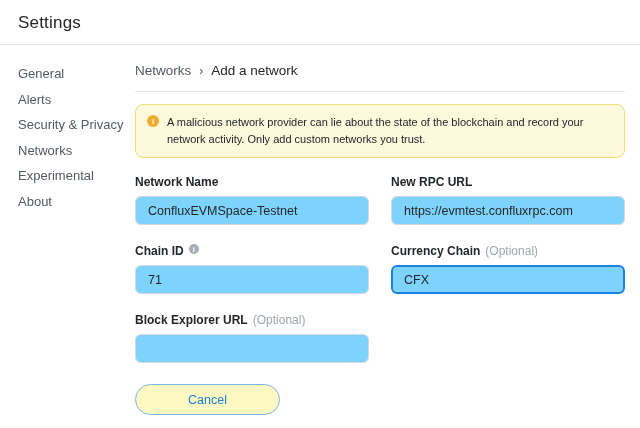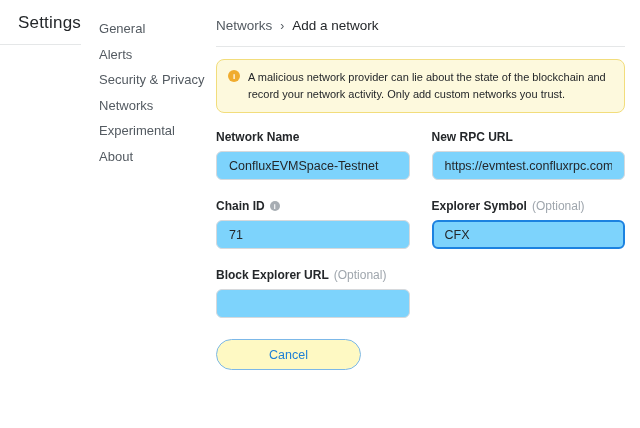--- a/index.html
+++ b/index.html
@@ -1,19 +1,19 @@
 <!DOCTYPE html>
 <html><head>
 <meta charset="utf-8">
 <style>
   * { margin: 0; padding: 0; box-sizing: border-box; }
   html, body { width: 640px; height: 428px; background: #ffffff;
     font-family: "Liberation Sans", sans-serif; overflow: hidden; }
 
-  .app { width: 640px; height: 428px; display: flex; flex-direction: row; }
+  .app { width: 640px; height: 428px; display: flex; flex-direction: column; }
 
   
   .app-header { height: 45px; flex: 0 0 45px; padding: 13px 0 0 18px;
     border-bottom: 1px solid #e5e7e8; }
   .app-title { font-size: 17px; color: #24272a; font-weight: 500; letter-spacing: .2px; }
 
   
   .body { flex: 1; display: flex; }
 
   
@@ -36,21 +36,21 @@
     padding: 9px 12px 9px 11px; }
   .warn-icon { flex: 0 0 12px; width: 12px; height: 12px; border-radius: 50%;
     background: #f0ac2f; color: #ffffff; font-size: 8px; font-weight: bold;
     display: flex; align-items: center; justify-content: center;
     margin-top: 1px; font-style: normal; }
   .warn-text { font-size: 11px; color: #24272a; line-height: 1.55; }
 
   
   .form-grid { margin-top: 17px; display: grid;
     grid-template-columns: 1fr 1fr; column-gap: 22px; row-gap: 19px; }
-  .field-label-row { display: flex; align-items: center; gap: 5px; margin-bottom: 7px; }
+  .field-label-row { display: flex; align-items: flex-start; gap: 5px; margin-bottom: 7px; }
   .field-label { font-size: 12px; font-weight: bold; color: #24272a; }
   .optional { font-size: 12px; font-weight: normal; color: #9fa6ad; }
   .info-icon { width: 10px; height: 10px; border-radius: 50%; background: #a7adb3;
     color: #ffffff; font-size: 7px; font-weight: bold; font-style: normal;
     display: inline-flex; align-items: center; justify-content: center; }
   .text-input { width: 100%; height: 29px; border: 1px solid #d6d9dc;
     border-radius: 6px; padding: 0 12px; font-size: 12.5px; color: #24272a;
     font-family: "Liberation Sans", sans-serif; outline: none; background: #7dd3fc; }
   .text-input.focused { border: 2px solid #1c82e0; padding: 0 11px; }
 
@@ -115,21 +115,21 @@
         <div class="field">
           <div class="field-label-row">
             <span class="field-label">Chain ID</span>
             <span class="info-icon">i</span>
           </div>
           <input class="text-input" type="text" value="71" style="">
         </div>
 
         <div class="field">
           <div class="field-label-row">
-            <span class="field-label">Explorer Symbol</span>
+            <span class="field-label">Currency Chain</span>
             <span class="optional">(Optional)</span>
           </div>
           <input class="text-input focused" type="text" value="CFX" style="">
         </div>
 
         <div class="field">
           <div class="field-label-row">
             <span class="field-label">Block Explorer URL</span>
             <span class="optional">(Optional)</span>
           </div>

